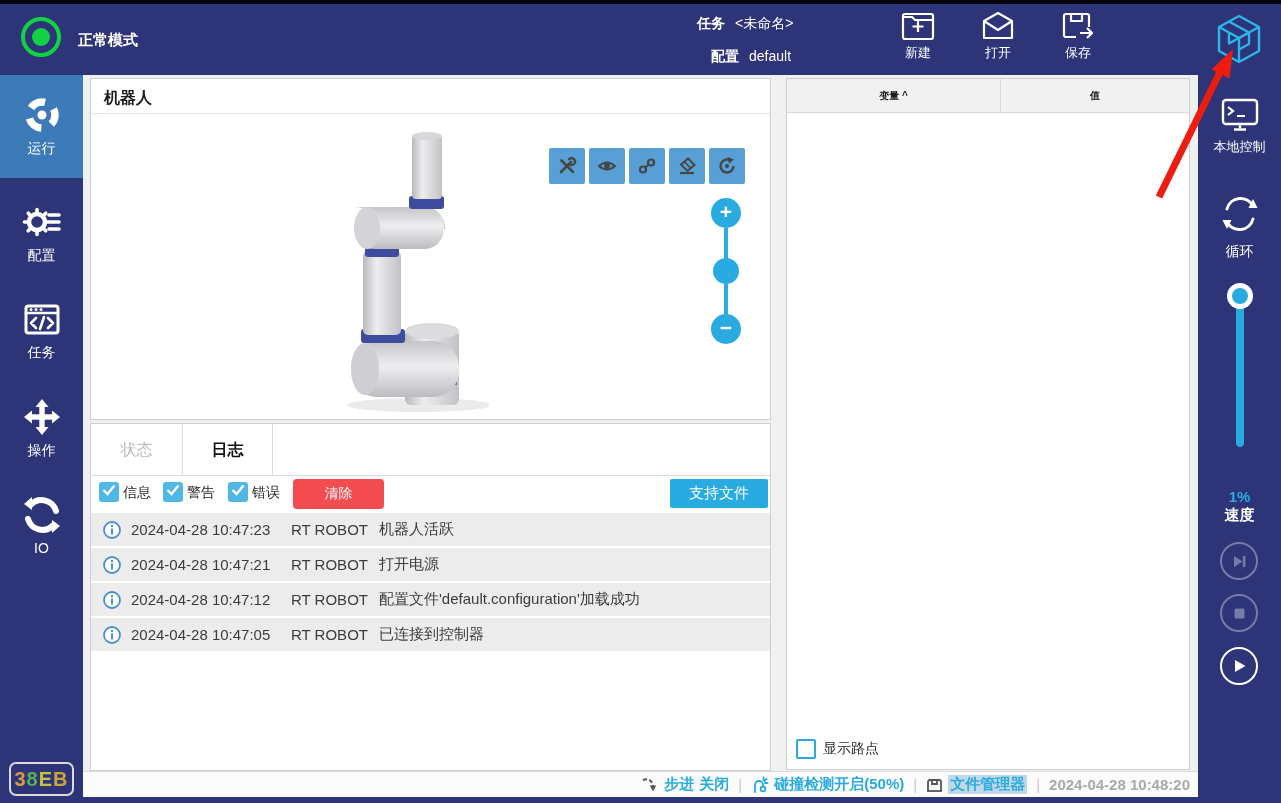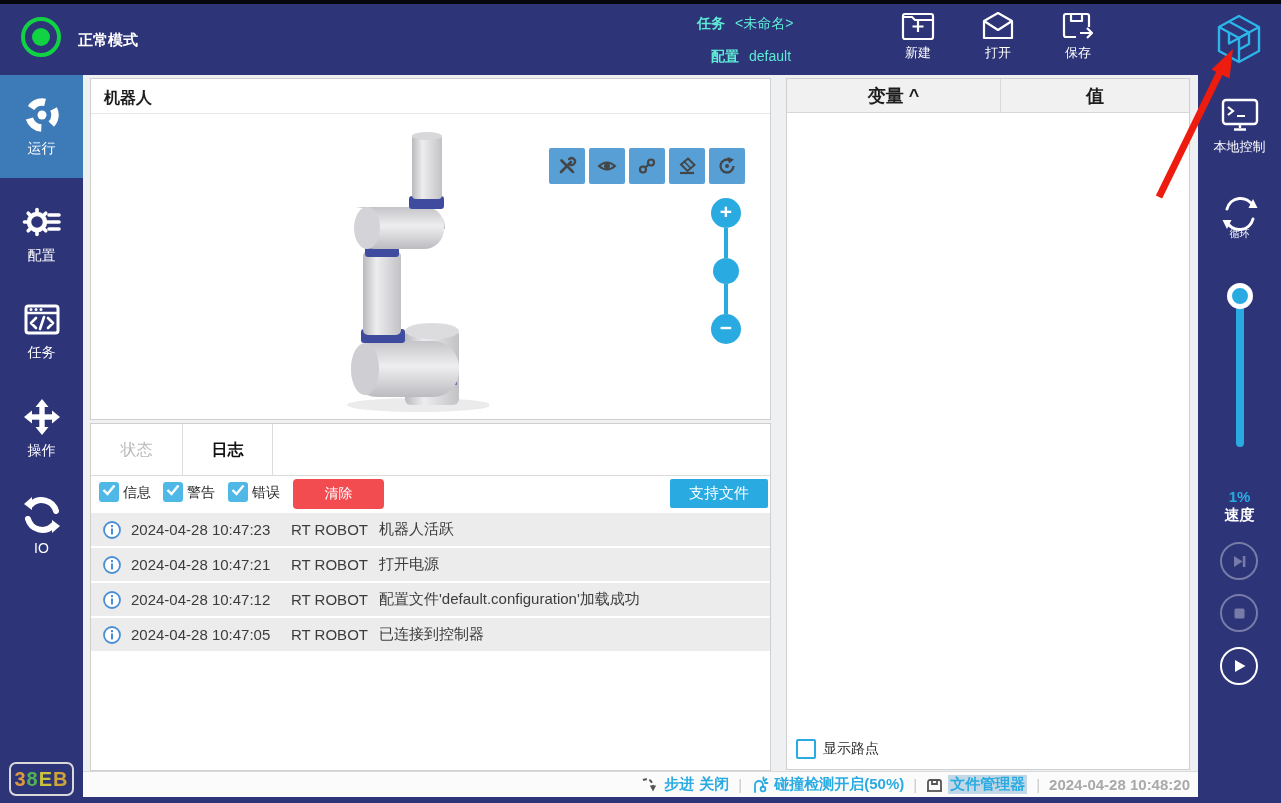--- a/index.html
+++ b/index.html
@@ -8,21 +8,21 @@
   .abs { position:absolute; }
   .navy { background:#2d3478; }
   svg { display:block; }
 
   
   #top-black { left:0; top:0; width:1281px; height:4px; background:#06060f; }
   #top-bar { left:0; top:4px; width:1281px; height:71px; }
   #mode-ind { left:21px; top:13px; width:40px; height:40px; border:4px solid #11d243; border-radius:50%; }
   #mode-ind .dot { position:absolute; left:7px; top:7px; width:18px; height:18px; background:#11d243; border-radius:50%; }
   #mode-label { left:78px; top:0; height:71px; line-height:71px; font-size:15px; font-weight:bold; color:#fff; }
-  .tb-row { position:absolute; left:697px; color:#5eead4; font-size:14px; }
+  .tb-row { position:absolute; left:697px; color:#ffffff; font-size:14px; }
   .tb-row b { margin-right:10px; }
   .tb-action { position:absolute; top:7px; width:56px; text-align:center; color:#fff; }
   .tb-action .lbl { font-size:13px; margin-top:3px; }
   .tb-action svg { margin:0 auto; }
   #app-logo { left:1216px; top:10px; }
 
   
   #left-sb { left:0; top:75px; width:83px; height:728px; }
   .sb-item { position:absolute; left:0; width:83px; text-align:center; color:#fff; }
   .sb-item svg { margin:0 auto; }
@@ -50,21 +50,21 @@
   .chk svg { margin:2px auto 0; }
   .chk-lbl { position:absolute; top:7px; font-size:14px; color:#2a2a2a; }
   #clear-btn { position:absolute; left:202px; top:2px; width:91px; height:30px; background:#f24b50; border:none; border-radius:4px; color:#fff; font-size:14px; font-family:inherit; }
   #support-btn { position:absolute; left:579px; top:2px; width:98px; height:29px; background:#29abe2; border:none; border-radius:2px; color:#fff; font-size:15px; font-family:inherit; }
   .log-row { position:absolute; left:0; width:679px; height:33px; background:#ececec; display:flex; align-items:center; font-size:15px; color:#3c3c3c; }
   .log-row .ico { margin-left:12px; }
   .log-row .time { margin-left:10px; width:160px; }
   .log-row .src { width:88px; }
 
   #vars-panel { left:786px; top:78px; width:404px; height:692px; background:#fff; border:1px solid #cfcfcf; }
-  #vars-header { position:absolute; left:0; top:0; width:402px; height:34px; background:#f1f1f1; border-bottom:1px solid #d8d8d8; display:flex; font-size:18px; font-weight:bold; color:#1e1e1e; }
+  #vars-header { position:absolute; left:0; top:0; width:402px; height:34px; background:#f1f1f1; border-bottom:1px solid #d8d8d8; display:flex; font-size:10px; font-weight:bold; color:#1e1e1e; }
   #vars-header .c1 { width:214px; text-align:center; line-height:34px; border-right:1px solid #d8d8d8; }
   #vars-header .c2 { flex:1; text-align:center; line-height:34px; }
   #wp-row { position:absolute; left:9px; top:660px; display:flex; align-items:center; }
   #wp-chk { width:20px; height:20px; border:2px solid #29abe2; background:#fff; border-radius:2px; }
   #wp-lbl { margin-left:7px; font-size:14px; color:#2a2a2a; }
 
   
   #footer { left:83px; top:771px; width:1115px; height:26px; background:#fbfbfb; border-top:1px solid #dadada; display:flex; justify-content:flex-end; align-items:center; gap:9px; padding-right:8px; font-size:15px; font-weight:bold; color:#29abe2; }
   .f-item { display:flex; align-items:center; gap:5px; }
   .f-div { color:#c9c9c9; font-weight:normal; }
@@ -477,21 +477,21 @@
       <svg width="44" height="46" viewBox="0 0 44 46">
           <g fill="none" stroke="#fff" stroke-width="3" stroke-linecap="round">
             <path d="M9 18 a14 14 0 0 1 26 -3"></path>
             <path d="M35 28 a14 14 0 0 1 -26 3"></path>
           </g>
           <polygon points="35,8 39.5,17 30.5,17" fill="#fff"></polygon>
           <polygon points="9,38 4.5,29 13.5,29" fill="#fff"></polygon>
         </svg>
     </span>
   </div>
-  <div class="rsb-lbl" style="top:152px; font-size:10px;">循环</div>
+  <div class="rsb-lbl" style="top:168px; font-size:14px;">循环</div>
 
   <div id="speed-track"></div>
   <div id="speed-thumb"></div>
   <div id="speed-pct">1%</div>
   <div id="speed-lbl">速度</div>
 
   <div class="pb-btn pb-dim" style="top:467px;">
     <span>
         <svg width="15" height="15" viewBox="0 0 15 15">
           <polygon points="2,2 10.5,7.5 2,13" fill="#fff"></polygon>

